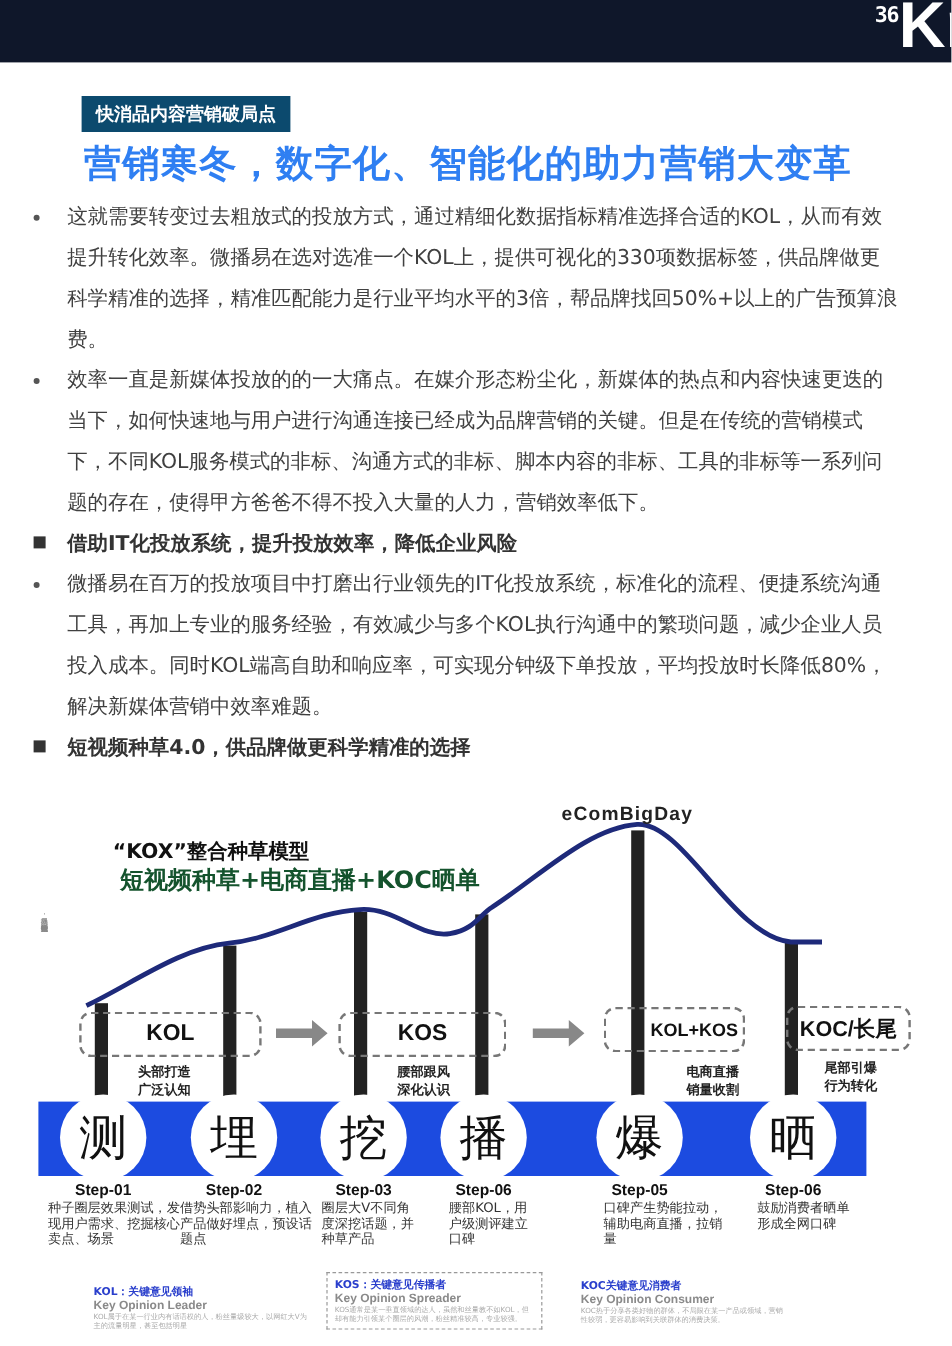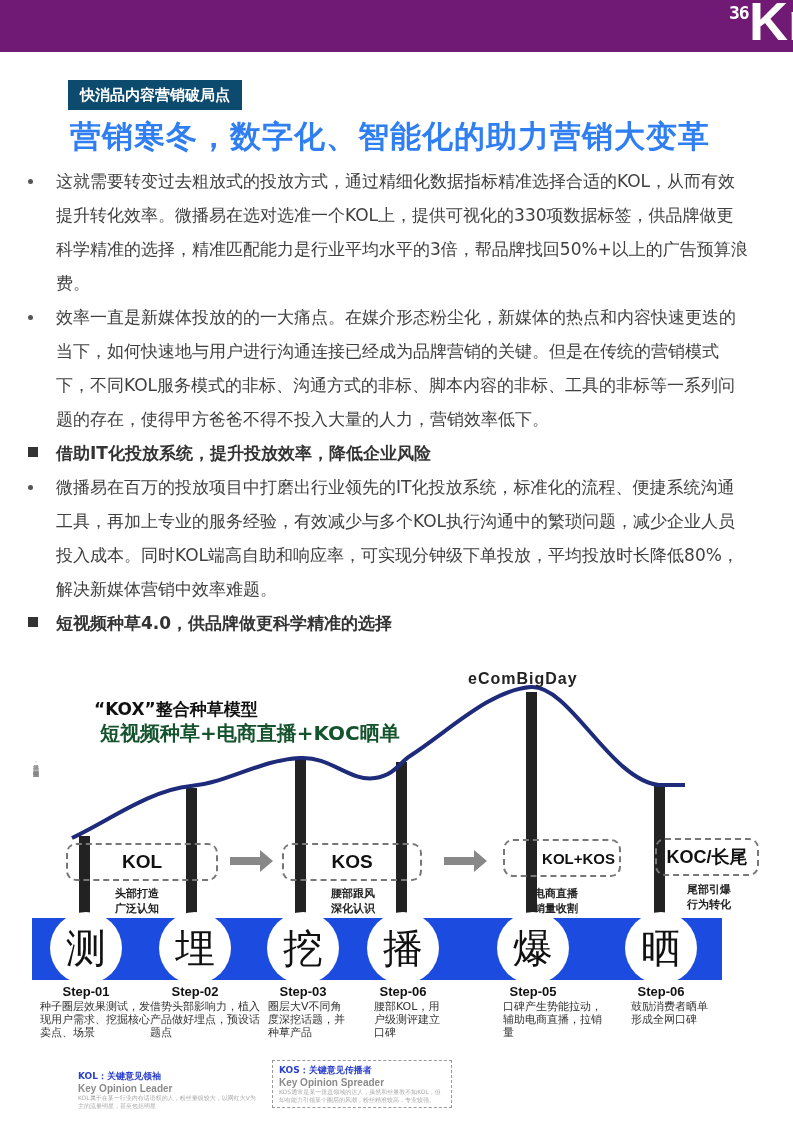--- a/index.html
+++ b/index.html
@@ -1,17 +1,17 @@
 <!DOCTYPE html>
 <html><head>
 <meta charset="utf-8">
 <style>
   * { box-sizing: border-box; margin: 0; padding: 0; }
   body { width: 793px; height: 1122px; background: #ffffff; position: relative; overflow: hidden; font-family: "DejaVu Sans", "Liberation Sans", sans-serif; color: #333; }
-  .topbar { position: absolute; left: 0; top: 0; width: 793px; height: 52px; background: #701a75; }
+  .topbar { position: absolute; left: 0; top: 0; width: 793px; height: 52px; background: #0f172a; }
   .logo { position: absolute; right: 0; top: 0; height: 52px; width: 100px; color: #fff; }
   .logo .n36 { position: absolute; left: 36px; top: 2px; font-family: "DejaVu Sans Mono", monospace; font-size: 18px; font-weight: bold; letter-spacing: -1px; }
   .logo .kr { position: absolute; left: 56px; top: -6px; font-family: "Liberation Sans", sans-serif; font-size: 54px; font-weight: bold; line-height: 1; }
   .tag { position: absolute; left: 68px; top: 80px; height: 30px; padding: 0 12px; background: #0c4a6e; color: #fff; font-size: 15px; font-weight: bold; line-height: 30px; }
   .title { position: absolute; left: 70px; top: 116px; font-size: 31px; font-weight: bold; color: #2f7ff2; letter-spacing: 1px; white-space: nowrap; }
   .body-text { position: absolute; left: 28px; top: 164px; width: 720px; font-size: 17px; line-height: 34px; color: #404040; }
   .para { position: relative; padding-left: 28px; }
   .para .bullet { position: absolute; left: 0; top: 0; width: 28px; }
   .para .bullet.dot::before { content: ""; position: absolute; left: 0; top: 15px; width: 5px; height: 5px; border-radius: 50%; background: #555; }
   .para .bullet.sq::before { content: ""; position: absolute; left: 0; top: 11px; width: 10px; height: 10px; background: #333; }
@@ -106,21 +106,21 @@
     <span>KOS</span>
   </div>
   <div class="box-sub" style="left:318px; top:226px;">
     <div>腰部跟风</div>
     <div>深化认识</div>
   </div>
 
   <div class="dash-box" style="left:503px; top:179px; width:118px; height:38px; font-size:15px; justify-content:flex-end; padding-right:4px;">
     <span>KOL+KOS</span>
   </div>
-  <div class="box-sub" style="left:521px; top:226px;">
+  <div class="box-sub" style="left:559px; top:226px;">
     <div>电商直播</div>
     <div>销量收割</div>
   </div>
 
   <div class="dash-box" style="left:655px; top:178px; width:104px; height:38px; font-size:18px;">
     <span>KOC/长尾</span>
   </div>
   <div class="box-sub" style="left:674px; top:222px;">
     <div>尾部引爆</div>
     <div>行为转化</div>
@@ -152,13 +152,18 @@
   <div class="legend" style="left:78px; top:410px;">
     <div class="lt">KOL：关键意见领袖</div>
     <div class="ls">Key Opinion Leader</div>
     <div class="ld">KOL属于在某一行业内有话语权的人，粉丝量级较大，以网红大V为主的流量明星，甚至包括明星</div>
   </div>
   <div class="legend boxed" style="left:272px; top:400px; width:180px;">
     <div class="lt">KOS：关键意见传播者</div>
     <div class="ls">Key Opinion Spreader</div>
     <div class="ld">KOS通常是某一垂直领域的达人，虽然和丝量教不如KOL，但却有能力引领某个圈层的风潮，粉丝精准较高，专业较强。</div>
   </div>
+  <div class="legend" style="left:484px; top:405px; width:170px;">
+    <div class="lt">KOC关键意见消费者</div>
+    <div class="ls">Key Opinion Consumer</div>
+    <div class="ld">KOC热于分享各类好物的群体，不局限在某一产品或领域，营销性较弱，更容易影响到关联群体的消费决策。</div>
+  </div>
 </div>
 
 </body></html>

